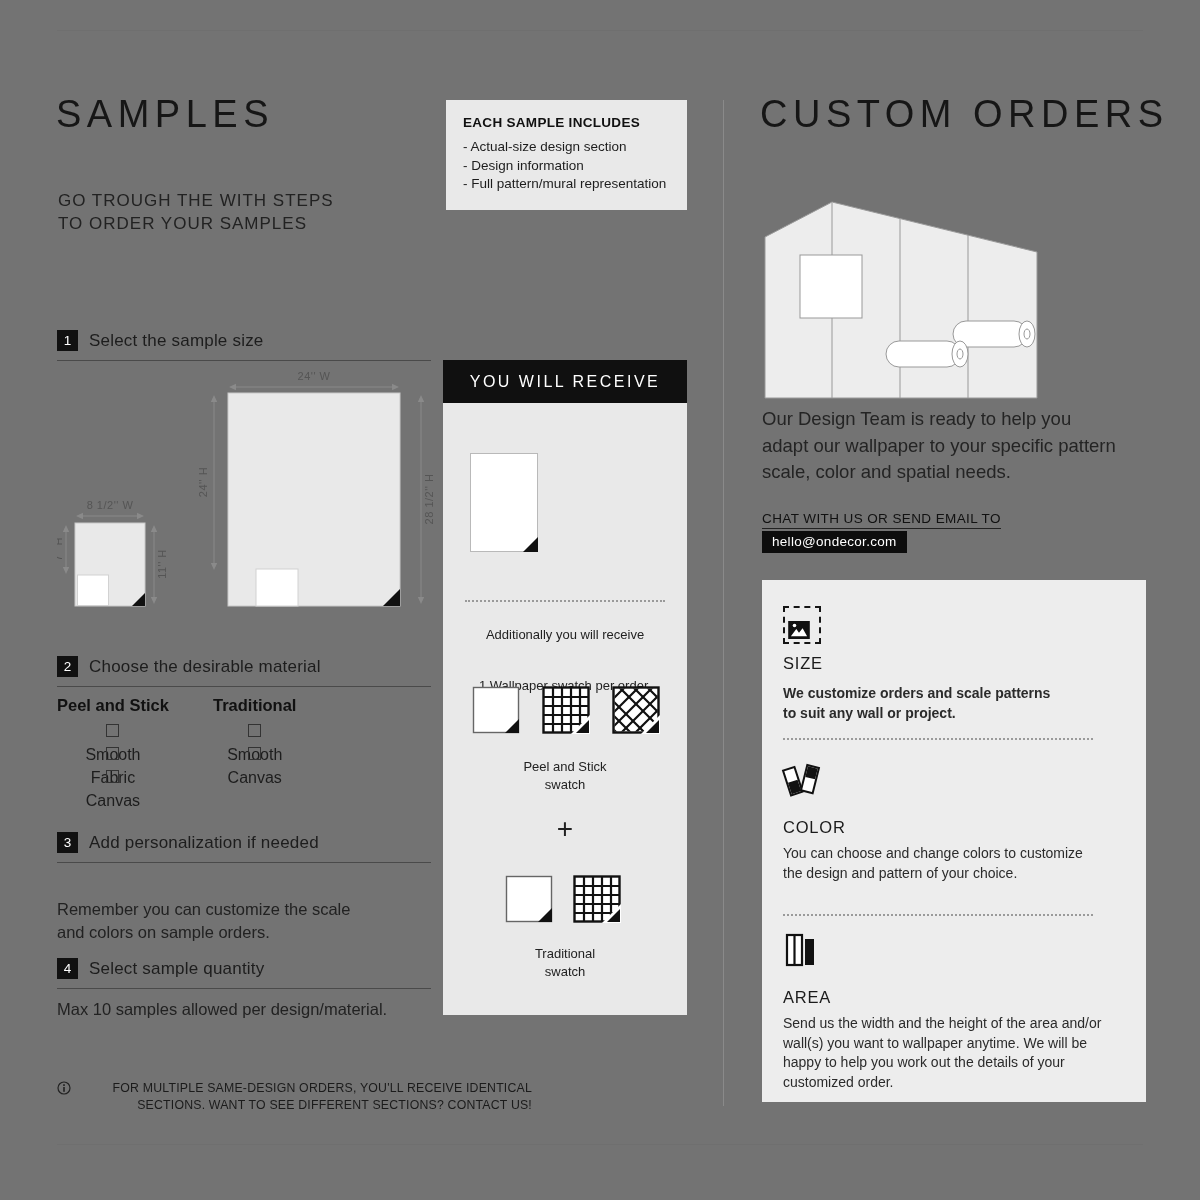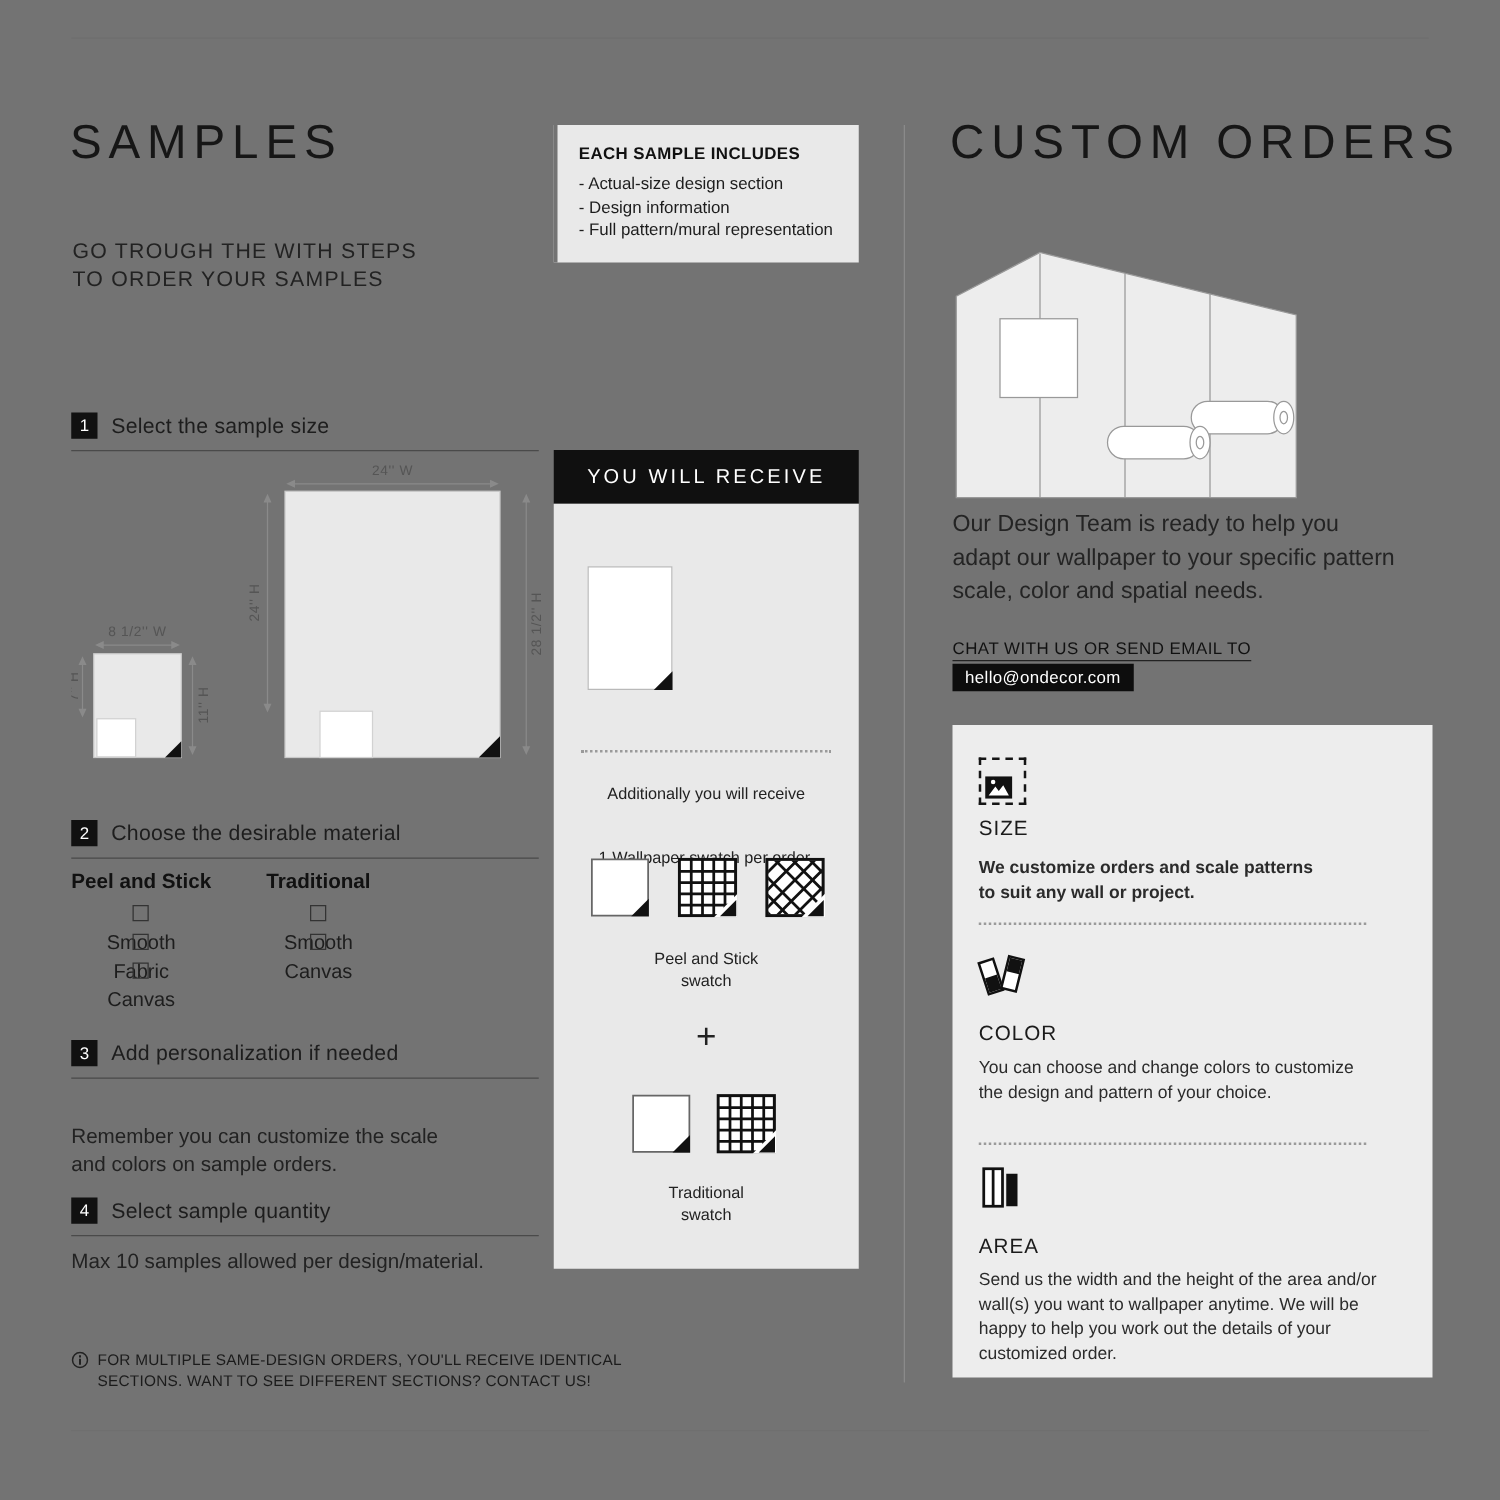--- a/index.html
+++ b/index.html
@@ -20,21 +20,21 @@
   .step{position:absolute;left:57px;width:374px;border-bottom:1px solid #4a4a4a;padding-bottom:9px;display:flex;align-items:center;gap:11px;}
   .step-num{width:21px;height:21px;background:#111;color:#fff;font-size:13.5px;display:flex;align-items:center;justify-content:center;flex:0 0 21px;}
   .step-label{font-size:17px;letter-spacing:0.2px;color:#1d1d1d;}
   .step-body{position:absolute;left:57px;font-size:16.5px;line-height:23px;color:#222;}
 
   .mat-col{position:absolute;top:696px;}
   .mat-title{font-size:16.5px;font-weight:bold;margin-bottom:9px;color:#111;}
   .opt{display:flex;align-items:center;gap:9px;font-size:16px;height:23px;color:#1d1d1d;flex-direction:column;}
   .cb{width:11px;height:11px;border:1.5px solid #333;flex:0 0 11px;}
 
-  .footnote{position:absolute;left:57px;top:1080px;width:480px;display:flex;gap:7px;}
+  .footnote{position:absolute;left:57px;top:1080px;width:480px;display:flex;gap:19px;text-align:right;}
   .footnote-text{width:442px;font-size:12.3px;line-height:16.5px;letter-spacing:0.2px;color:#1b1b1b;}
 
   .dim{font-size:11px;fill:#555;letter-spacing:0.5px;font-family:"Liberation Sans",sans-serif;}
 
   .receive-header{position:absolute;left:443px;top:360px;width:244px;height:43px;background:#101010;color:#fff;display:flex;align-items:center;justify-content:center;font-size:16px;letter-spacing:2.5px;}
   .receive-panel{position:absolute;left:443px;top:403px;width:244px;height:612px;background:#e9e9e9;}
   .sheet{position:absolute;left:27px;top:50px;width:66px;height:97px;background:#fff;border:1px solid #b9b9b9;}
   .sheet-fold{position:absolute;right:-1px;bottom:-1px;width:0;height:0;border-left:15px solid transparent;border-bottom:15px solid #111;}
   .sheet-text{position:absolute;left:113px;top:60px;width:118px;font-size:13px;line-height:17px;color:#2a2a2a;}
   .dotline{position:absolute;border-top:2px dotted #9a9a9a;}

